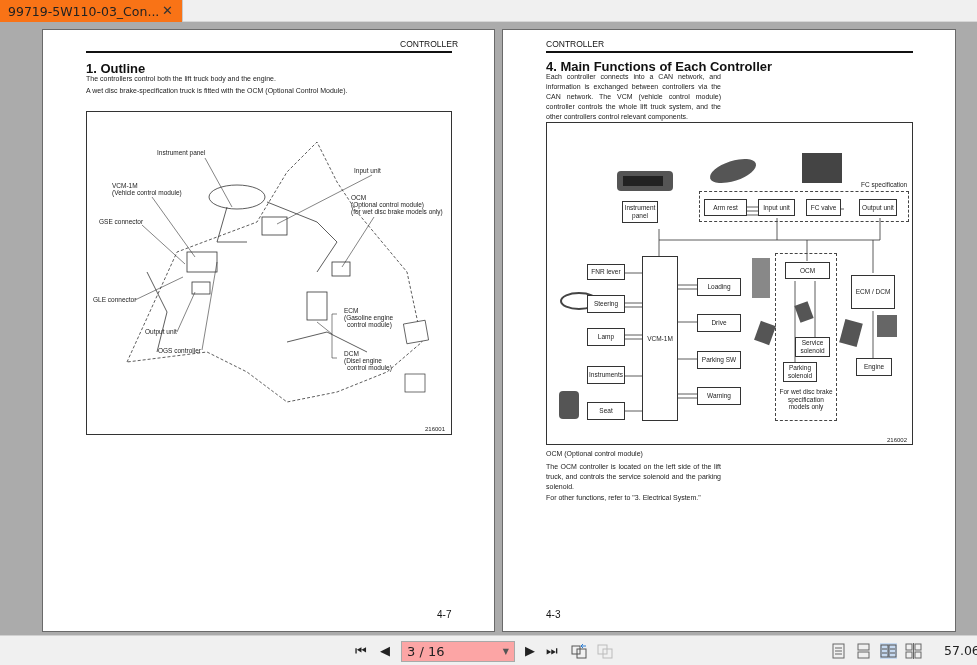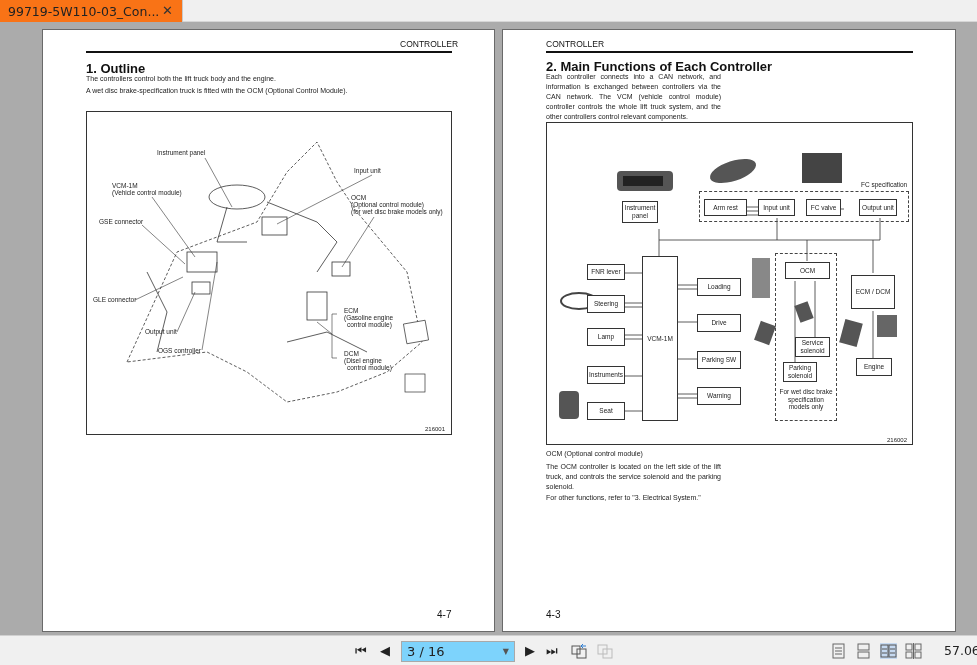--- a/index.html
+++ b/index.html
@@ -16,21 +16,21 @@
   .h1 { position: absolute; font-size: 13px; font-weight: bold; color: #111; }
   .txt { position: absolute; font-size: 7px; color: #222; line-height: 10px; }
   .fig { position: absolute; border: 1px solid #333; background: #fff; }
   .lbl { position: absolute; font-size: 6.5px; color: #222; line-height: 7.5px; white-space: nowrap; }
   .fignum { position: absolute; font-size: 6px; color: #222; }
   .pnum { position: absolute; font-size: 10px; color: #111; }
   .box { position: absolute; border: 1px solid #333; background: #fff; font-size: 6.5px; display: flex; align-items: center; justify-content: center; text-align: center; line-height: 8px; color: #222; }
   .dash { position: absolute; border: 1px dashed #444; }
   .bottombar { position: absolute; left: 0; top: 635px; width: 977px; height: 30px; background: #f0f0f0; border-top: 1px solid #d0d0d0; }
   .nav { position: absolute; top: 7px; font-size: 13px; color: #222; cursor: pointer; }
-  .pagebox { position: absolute; left: 401px; top: 5px; width: 114px; height: 21px; border: 1px solid #a9a9a9; background: #7dd3fc; font-size: 13px; padding-left: 5px; line-height: 19px; color: #222; font-family: "DejaVu Sans", sans-serif; }
+  .pagebox { position: absolute; left: 401px; top: 5px; width: 114px; height: 21px; border: 1px solid #a9a9a9; background: #fca5a5; font-size: 13px; padding-left: 5px; line-height: 19px; color: #222; font-family: "DejaVu Sans", sans-serif; }
   .pagebox .dd { position: absolute; right: 5px; top: 0; font-size: 8px; color: #555; }
   .vm { position: absolute; top: 7px; width: 17px; height: 16px; cursor: pointer; }
   .vm.active { background: #c5d9f1; }
   .zoom { position: absolute; left: 944px; top: 7px; font-size: 12.5px; color: #222; font-family: "DejaVu Sans", sans-serif; }
 </style>
 </head>
 <body>
 
 <div class="tabbar">
   <div class="tab">
@@ -98,21 +98,21 @@
       <div class="lbl" style="left:257px;top:245px;">(Disel engine</div>
       <div class="lbl" style="left:260px;top:252px;">control module)</div>
       <div class="fignum" style="left:338px;top:314px;">216001</div>
     </div>
     <div class="pnum" style="left:394px;top:579px;">4-7</div>
   </div>
 
   <div class="page p2">
     <div class="hdr" style="left:43px;top:9px;">CONTROLLER</div>
     <div class="rule" style="left:43px;top:21px;width:367px;"></div>
-    <div class="h1" style="left:43px;top:29px;">2.  Main Functions of Each Controller</div>
+    <div class="h1" style="left:43px;top:29px;">4.  Main Functions of Each Controller</div>
     <div class="txt" style="left:43px;top:42px;width:175px;text-align:justify;">Each controller connects into a CAN network, and information is exchanged between controllers via the CAN network. The VCM (vehicle control module) controller controls the whole lift truck system, and the other controllers control relevant components.</div>
 
     <div class="fig" style="left:43px;top:92px;width:367px;height:323px;">
       <svg width="365" height="321" style="position:absolute;left:0;top:0">
         <g stroke="#333" stroke-width="0.8" fill="none">
           <line x1="112" y1="106" x2="112" y2="117"></line>
           <line x1="112" y1="117" x2="333" y2="117"></line>
           <line x1="112" y1="117" x2="112" y2="133"></line>
           <line x1="230" y1="95" x2="230" y2="117"></line>
           <line x1="333" y1="95" x2="333" y2="117"></line>

